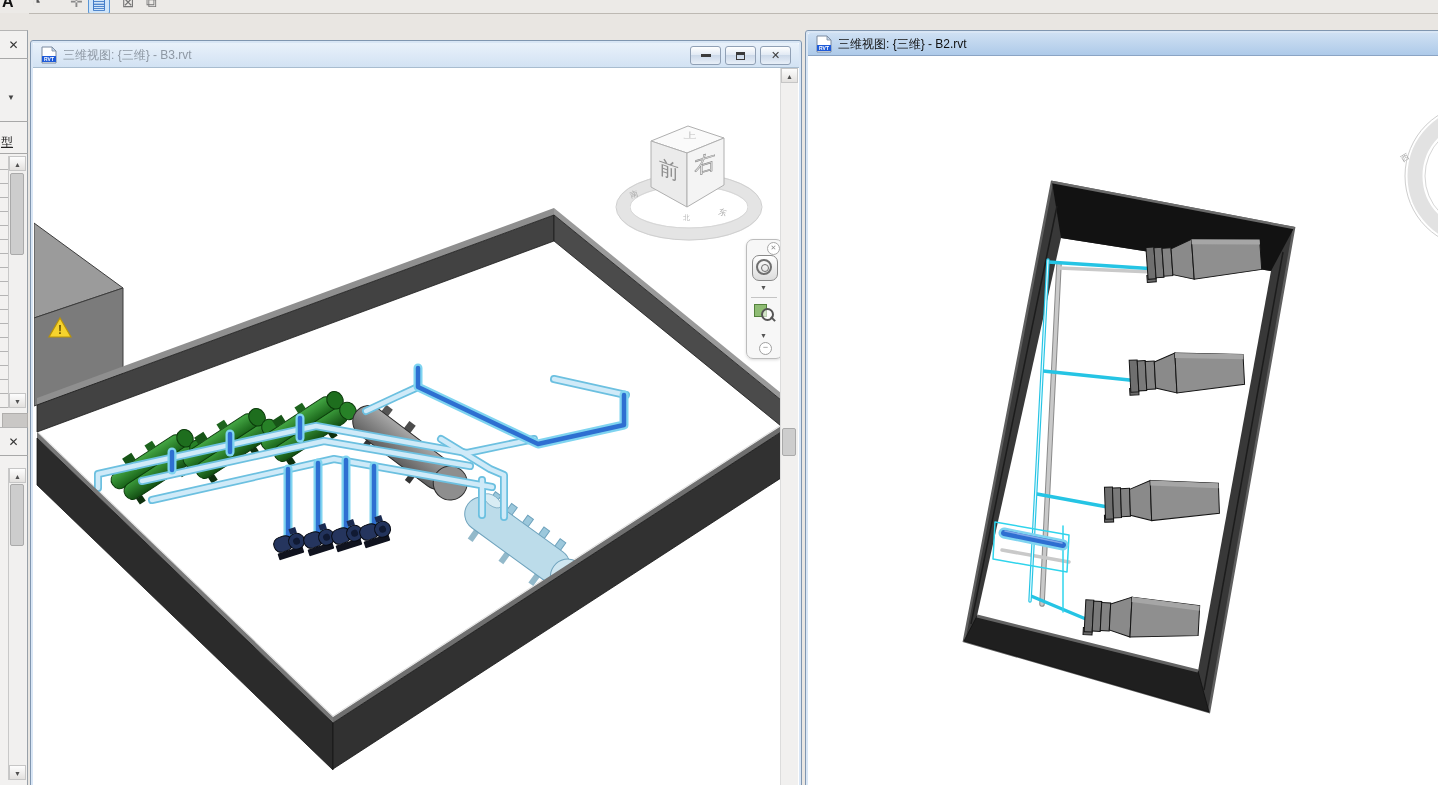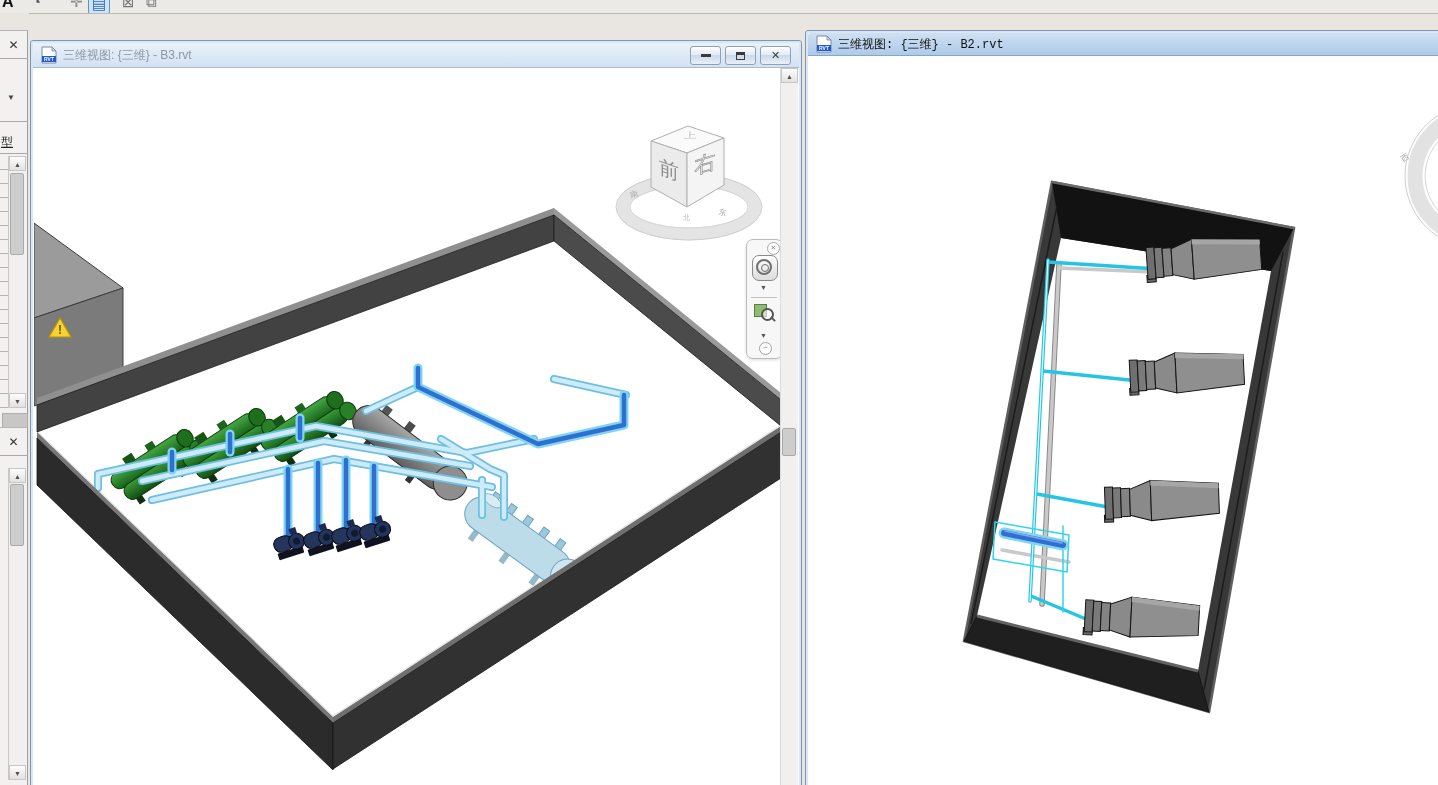--- a/index.html
+++ b/index.html
@@ -42,21 +42,21 @@
   .gray-bar{position:absolute;left:2px;top:382px;width:24px;height:22px;background:#c9c7c5;border:1px solid #b0aeac;}
 
   
   .win{position:absolute;background:#fff;border:1px solid var(--window-border);border-radius:3px 3px 0 0;box-shadow:inset 0 0 0 2px #d9e6f5;}
   .win-left{left:30px;top:40px;width:770px;height:760px;}
   .win-right{left:805px;top:30px;width:640px;height:770px;}
   .titlebar{position:relative;height:24px;margin:2px 2px 0 2px;border-radius:2px 2px 0 0;display:flex;align-items:center;
     background:linear-gradient(var(--titlebar-inactive-top),var(--titlebar-inactive-bottom));border-bottom:1px solid #a8bccf;}
   .win-right .titlebar{height:22px;background:linear-gradient(var(--titlebar-active-top),var(--titlebar-active-bottom));border-bottom:1px solid #8ba4c4;}
   .title-text{font-size:12px;margin-left:6px;color:var(--title-inactive-text);white-space:nowrap;}
-  .win-right .title-text{color:var(--title-active-text);font-family:Liberation Mono, monospace;}
+  .win-right .title-text{color:var(--title-active-text);}
   .rvt-ico{margin-left:8px;flex:0 0 auto;}
   .tb-buttons{position:absolute;right:8px;top:3px;display:flex;gap:4px;}
   .tbb{width:29px;height:17px;border:1px solid #90a0b5;border-radius:3px;background:linear-gradient(#ffffff,#e2eaf4 45%,#ccd9e9 50%,#e8eff8);
     display:flex;align-items:center;justify-content:center;font-size:10px;color:#3a3a3a;}
   .glyph-min{width:10px;height:3px;background:#3a3a3a;}
   .glyph-rest{width:9px;height:8px;border:1.5px solid #3a3a3a;box-sizing:border-box;position:relative;}
   .glyph-rest:before{content:"";position:absolute;left:0;top:0;width:100%;height:2px;background:#3a3a3a;}
   .glyph-close{font-weight:bold;font-size:11px;line-height:11px;}
 
   .canvas{position:absolute;left:3px;right:3px;top:27px;bottom:0;background:var(--canvas-bg);overflow:hidden;}

